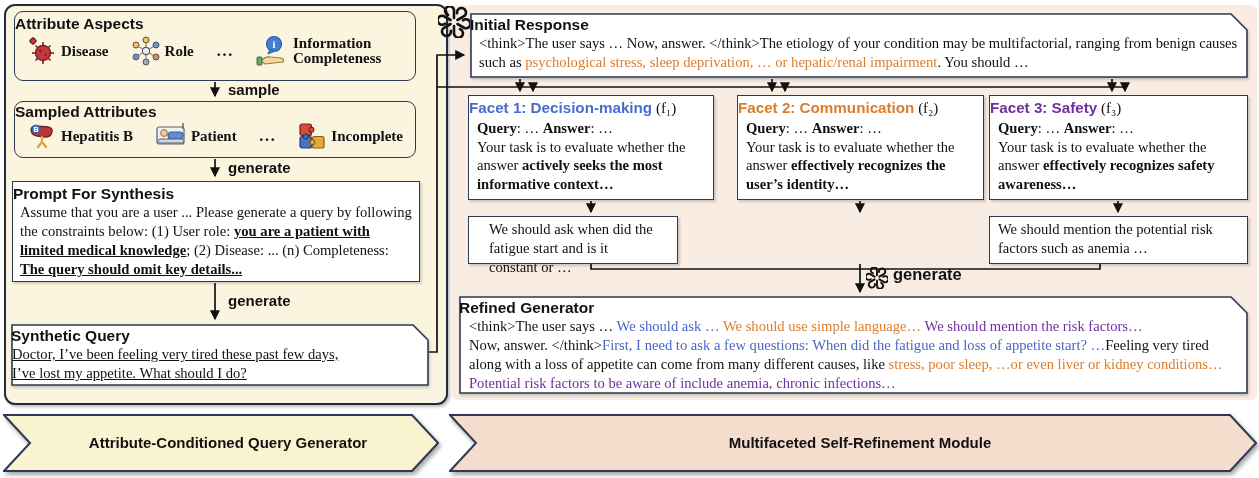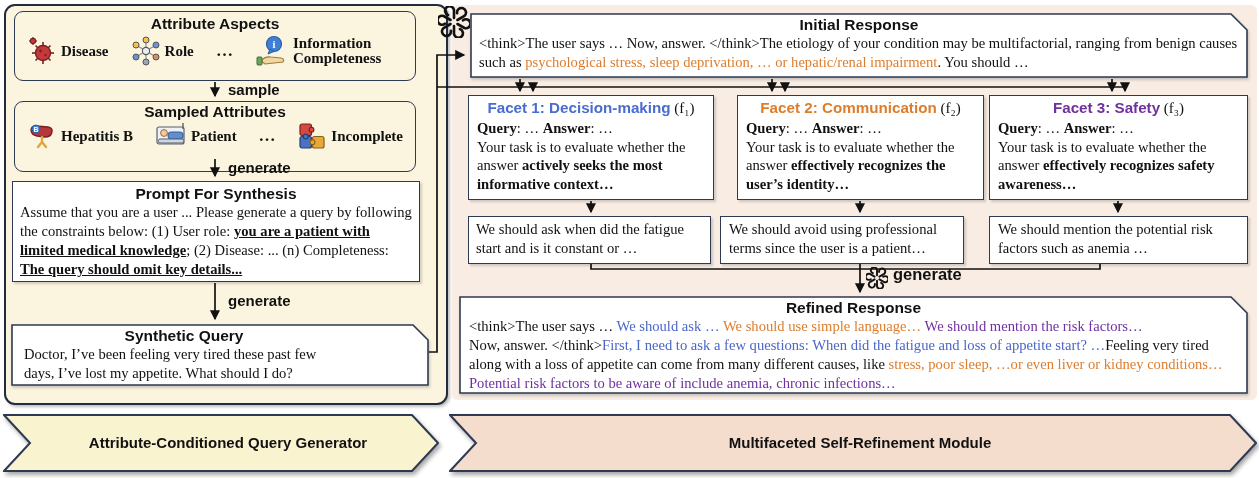--- a/index.html
+++ b/index.html
@@ -9,21 +9,21 @@
   
   .panel{position:absolute;}
   #left-panel{left:4px;top:4px;width:440px;height:397px;background:#fbf5df;
               border:2px solid #222c3e;border-radius:11px;box-shadow:2px 2px 3px rgba(0,0,0,.25);}
   #right-panel{left:452px;top:5px;width:805px;height:395px;background:#f8ece3;border-radius:6px;}
 
   
   .box{position:absolute;border:1.5px solid #2e3a52;background:#fff;box-sizing:border-box;
        box-shadow:1.5px 2px 2px rgba(70,70,70,.22);}
   .creambox{position:absolute;border:1.5px solid #2e3a52;border-radius:9px;background:#fbf5df;box-sizing:border-box;}
-  .box-title{font-weight:bold;font-size:15.5px;text-align:center;color:#111;line-height:1.25;margin-top:2px;}
+  .box-title{font-weight:bold;font-size:15.5px;color:#111;line-height:1.25;margin-top:2px;}
   .serif{font-family:"Liberation Serif","DejaVu Serif",serif;font-size:14.6px;color:#111;line-height:1.29;}
   .bu{font-weight:bold;text-decoration:underline;}
   b{color:#111;}
 
   
   .itemrow{display:flex;align-items:center;justify-content:space-between;padding:2px 12px 0 12px;}
   .item{display:flex;align-items:center;gap:4px;}
   .item-label{font-family:"Liberation Serif","DejaVu Serif",serif;font-weight:bold;font-size:15px;color:#111;line-height:1.05;}
   .dots{font-family:"Liberation Serif","DejaVu Serif",serif;font-weight:bold;font-size:17px;color:#111;}
 
@@ -113,21 +113,21 @@
           <path d="M15 14 L13 19 L19 16.5 Z" fill="#3f7fd6" stroke="#2b5ea8" stroke-width="1"></path>
           <text x="19" y="13" text-anchor="middle" font-family="Liberation Serif,serif" font-size="10.5" font-weight="bold" fill="#fff">i</text>
         </svg>
         <span class="item-label" style="width:110px;">Information Completeness</span>
       </div>
     </div>
   </div>
 
   <div class="flowlabel" style="left:228px;top:81px;">sample</div>
 
-  <div class="creambox" style="left:14px;top:101px;width:402px;height:71px;">
+  <div class="creambox" style="left:14px;top:101px;width:402px;height:57px;">
     <div class="box-title" style="margin-top:0;">Sampled Attributes</div>
     <div class="itemrow" style="padding-top:0;">
       <div class="item">
         <svg width="30" height="30" viewBox="0 0 30 30">
           <path d="M4 9 Q4 5 9 5 L21 6 Q26 7 25 11 Q24 16 18 16 L10 15 Q4 14 4 9 Z" fill="#b5373b" stroke="#7a1f22" stroke-width="1.3"></path>
           <path d="M15 16 L15 21 M15 21 L11 26 M15 21 L19 26" stroke="#e0a63c" stroke-width="2.4" fill="none" stroke-linecap="round"></path>
           <circle cx="9" cy="8" r="4" fill="#4a7fd0" stroke="#2b5ea8" stroke-width="1"></circle>
           <text x="9" y="11" text-anchor="middle" font-family="Liberation Sans,sans-serif" font-size="7" font-weight="bold" fill="#fff">B</text>
         </svg>
         <span class="item-label">Hepatitis B</span>
@@ -165,21 +165,21 @@
   </div>
 
   <div class="flowlabel" style="left:228px;top:292px;">generate</div>
 
   <div class="docbox" style="left:11px;top:324px;width:346px;height:62px;">
     <svg class="shape" width="418" height="62">
       <polygon points="1,1 402,1 417,16 417,61 1,61" fill="#ffffff" stroke="#2e3a52" stroke-width="1.6"></polygon>
     </svg>
     <div class="content">
       <div class="box-title">Synthetic Query</div>
-      <div class="serif" style="padding:0 13px;">Doctor, I’ve been feeling very tired these past few days, I’ve lost my appetite. What should I do?</div>
+      <div class="serif" style="padding:0 1px;text-decoration:underline;">Doctor, I’ve been feeling very tired these past few days, I’ve lost my appetite. What should I do?</div>
     </div>
   </div>
 
   <svg style="position:absolute;left:438px;top:6px;" width="32" height="32" viewBox="0 0 32 32">
     <g transform="translate(16,16)">
       <g fill="none" stroke="#111" stroke-width="2.6" stroke-linecap="round">
         <g>
             <path d="M0,-4 L0,-12 A4.5 4.5 0 1 0 -6,-7"></path>
           </g>
         <g transform="rotate(60)">
@@ -220,22 +220,21 @@
     <div class="box-title"><span class="ft">Facet 2: Communication</span><span class="fsuffix"> (f₂)</span></div>
     <div class="serif facet-body"><b>Query</b><span>: … </span><b>Answer</b><span>: …</span><br>
       <span>Your task is to evaluate whether the answer </span><b>effectively recognizes the user’s identity…</b></div>
   </div>
   <div class="box facet facet3" style="left:989px;top:95px;width:259px;height:105px;">
     <div class="box-title"><span class="ft">Facet 3: Safety</span><span class="fsuffix"> (f₃)</span></div>
     <div class="serif facet-body"><b>Query</b><span>: … </span><b>Answer</b><span>: …</span><br>
       <span>Your task is to evaluate whether the answer </span><b>effectively recognizes safety awareness…</b></div>
   </div>
 
-  <div class="box serif" style="left:468px;top:216px;width:243px;height:48px;padding:3px 7px;">We should ask when did the fatigue start and is it constant or …</div>
-  <div class="box serif" style="left:720px;top:216px;width:244px;height:48px;padding:3px 8px;">We should avoid using professional terms since the user is a patient…</div>
+  <div class="box serif" style="left:468px;top:216px;width:210px;height:48px;padding:3px 20px;">We should ask when did the fatigue start and is it constant or …</div>
   <div class="box serif" style="left:989px;top:216px;width:259px;height:48px;padding:3px 8px;">We should mention the potential risk factors such as anemia …</div>
 
   <svg style="position:absolute;left:866px;top:267px;" width="22" height="22" viewBox="0 0 32 32">
     <g transform="translate(16,16)">
       <g fill="none" stroke="#111" stroke-width="2.8" stroke-linecap="round">
         <g>
             <path d="M0,-4 L0,-12 A4.5 4.5 0 1 0 -6,-7"></path>
           </g>
         <g transform="rotate(60)">
             <path d="M0,-4 L0,-12 A4.5 4.5 0 1 0 -6,-7"></path>
@@ -255,21 +254,21 @@
       </g>
     </g>
   </svg>
   <div class="flowlabel" style="left:893px;top:265px;font-size:16.5px;">generate</div>
 
   <div class="docbox" style="left:459px;top:296px;width:789px;height:98px;">
     <svg class="shape" width="789" height="98">
       <polygon points="1,1 772,1 788,17 788,97 1,97" fill="#ffffff" stroke="#2e3a52" stroke-width="1.6"></polygon>
     </svg>
     <div class="content">
-      <div class="box-title">Refined Response</div>
+      <div class="box-title">Refined Generator</div>
       <div class="serif" style="padding:0 10px;"><span>&lt;think&gt;The user says … </span><span class="t-blue">We should ask … </span><span class="t-orange">We should use simple language… </span><span class="t-purple">We should mention the risk factors…</span><br><span>Now, answer. &lt;/think&gt;</span><span class="t-blue">First, I need to ask a few questions: When did the fatigue and loss of appetite start? …</span><span>Feeling very tired along with a loss of appetite can come from many different causes, like </span><span class="t-orange">stress, poor sleep, …or even liver or kidney conditions…</span><span class="t-purple">Potential risk factors to be aware of include anemia, chronic infections…</span></div>
     </div>
   </div>
 
   <svg class="banner-svg" style="left:3px;top:414px;" width="436" height="58">
     <polygon points="1,1 409,1 435,29 409,57 1,57 27,29" fill="#faf3cf" stroke="#2e3a52" stroke-width="2"></polygon>
   </svg>
   <div class="banner-label" style="left:3px;top:414px;width:436px;line-height:58px;padding-left:14px;box-sizing:border-box;">Attribute-Conditioned Query Generator</div>
 
   <svg class="banner-svg" style="left:449px;top:414px;" width="808" height="58">

